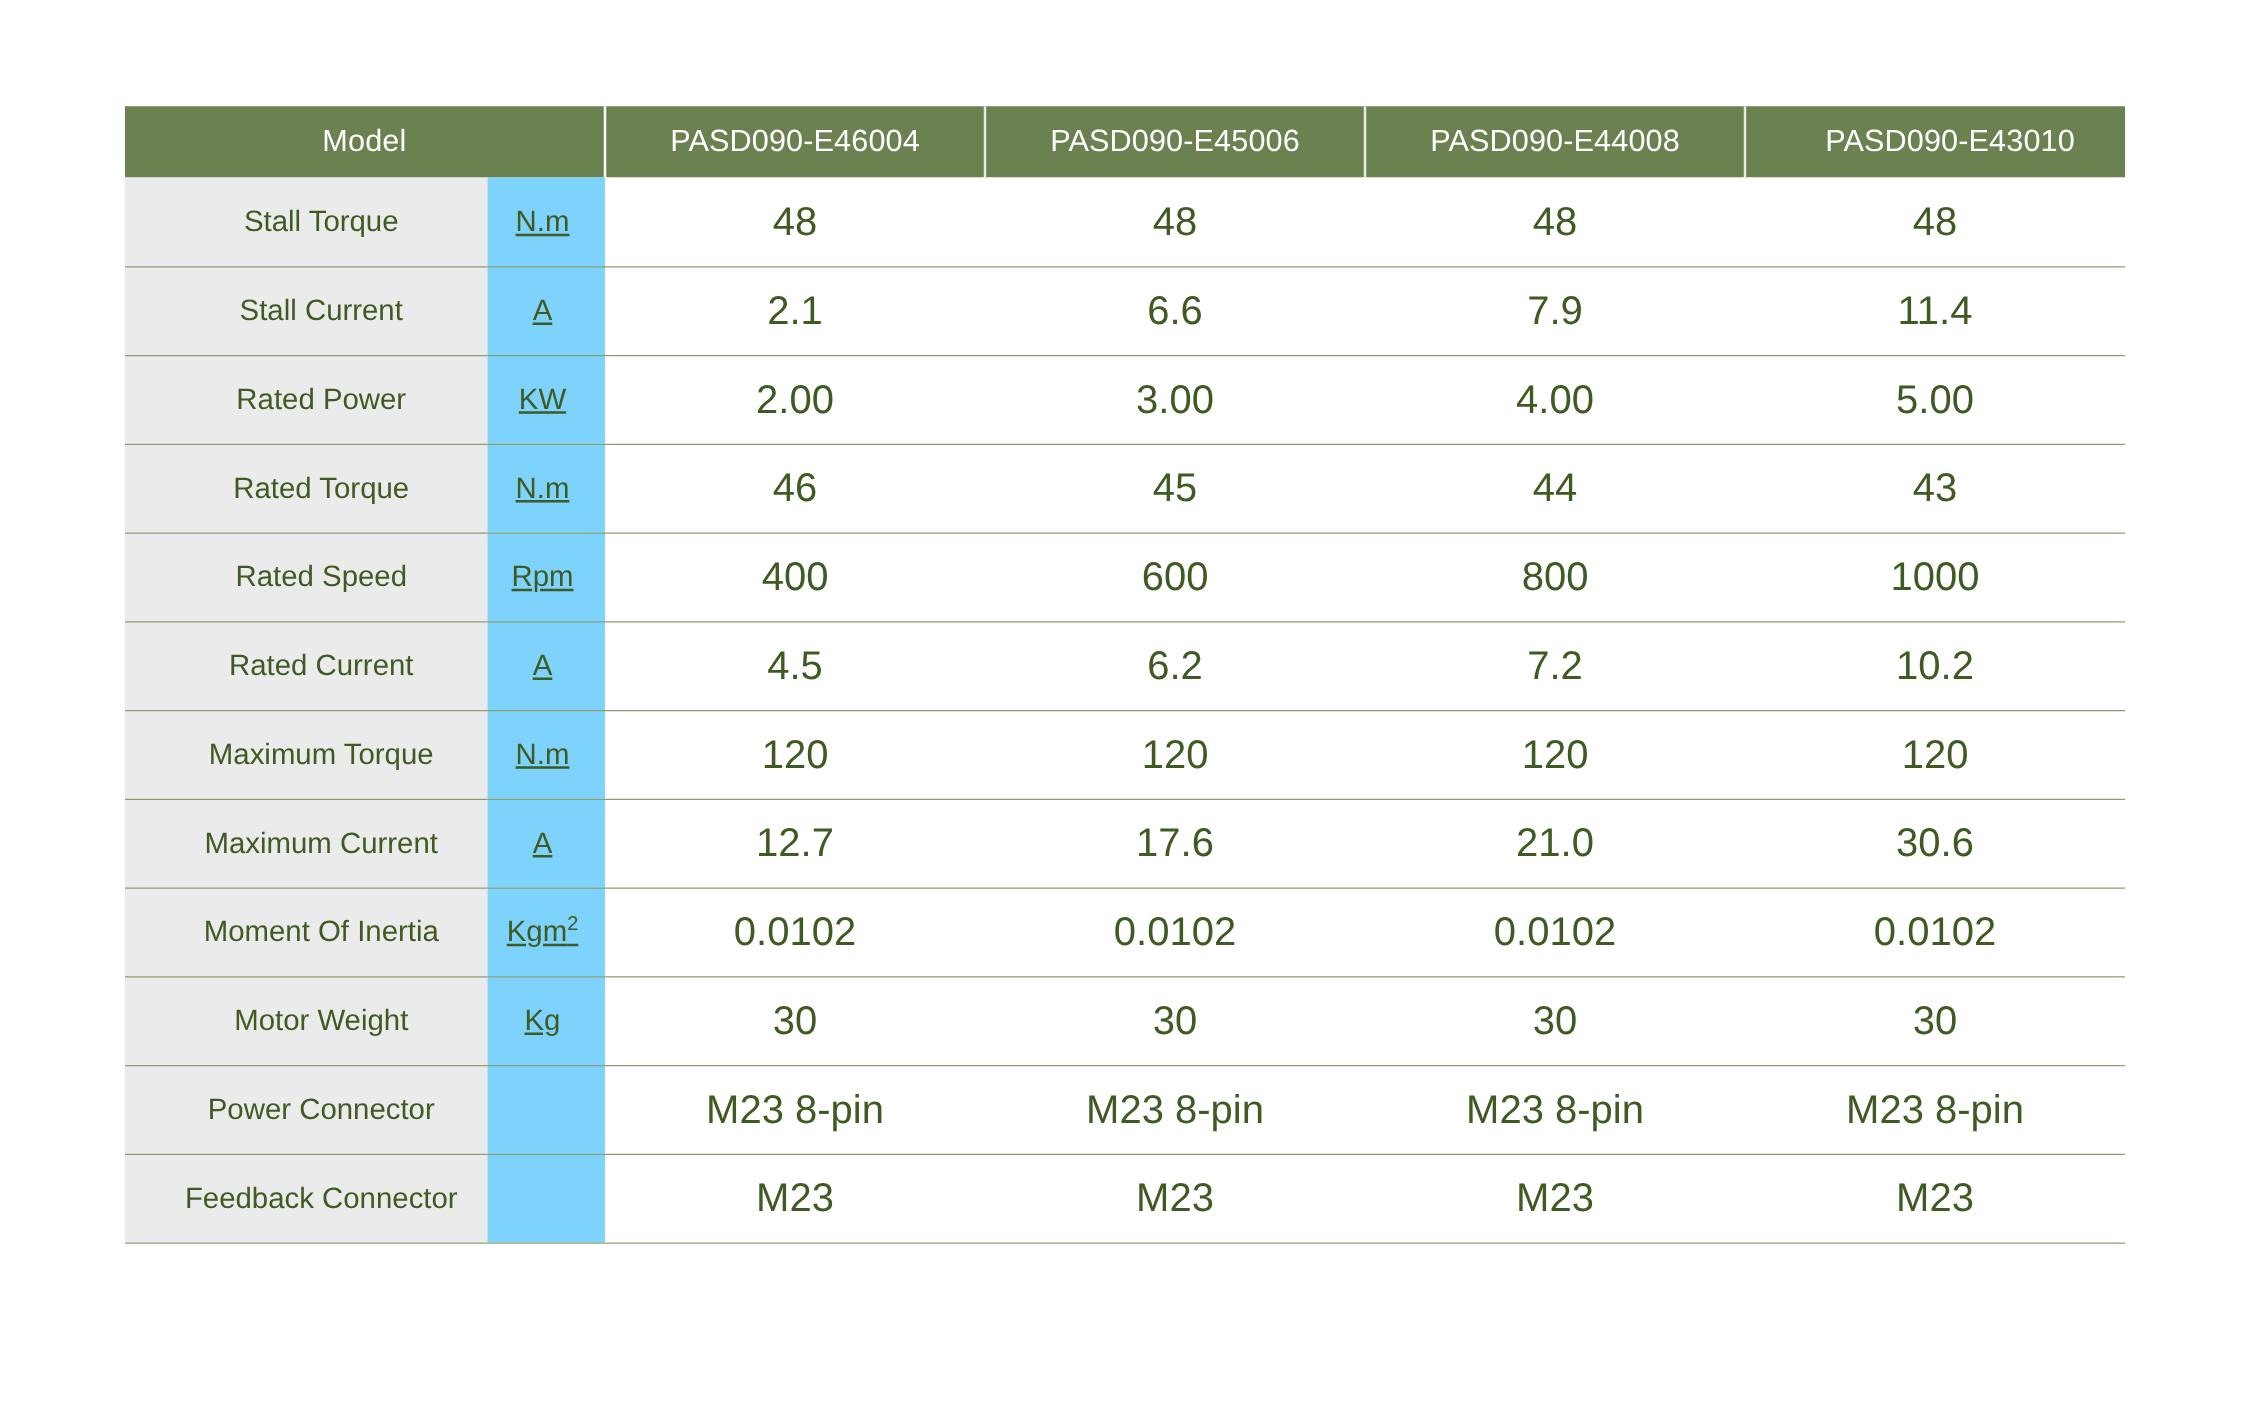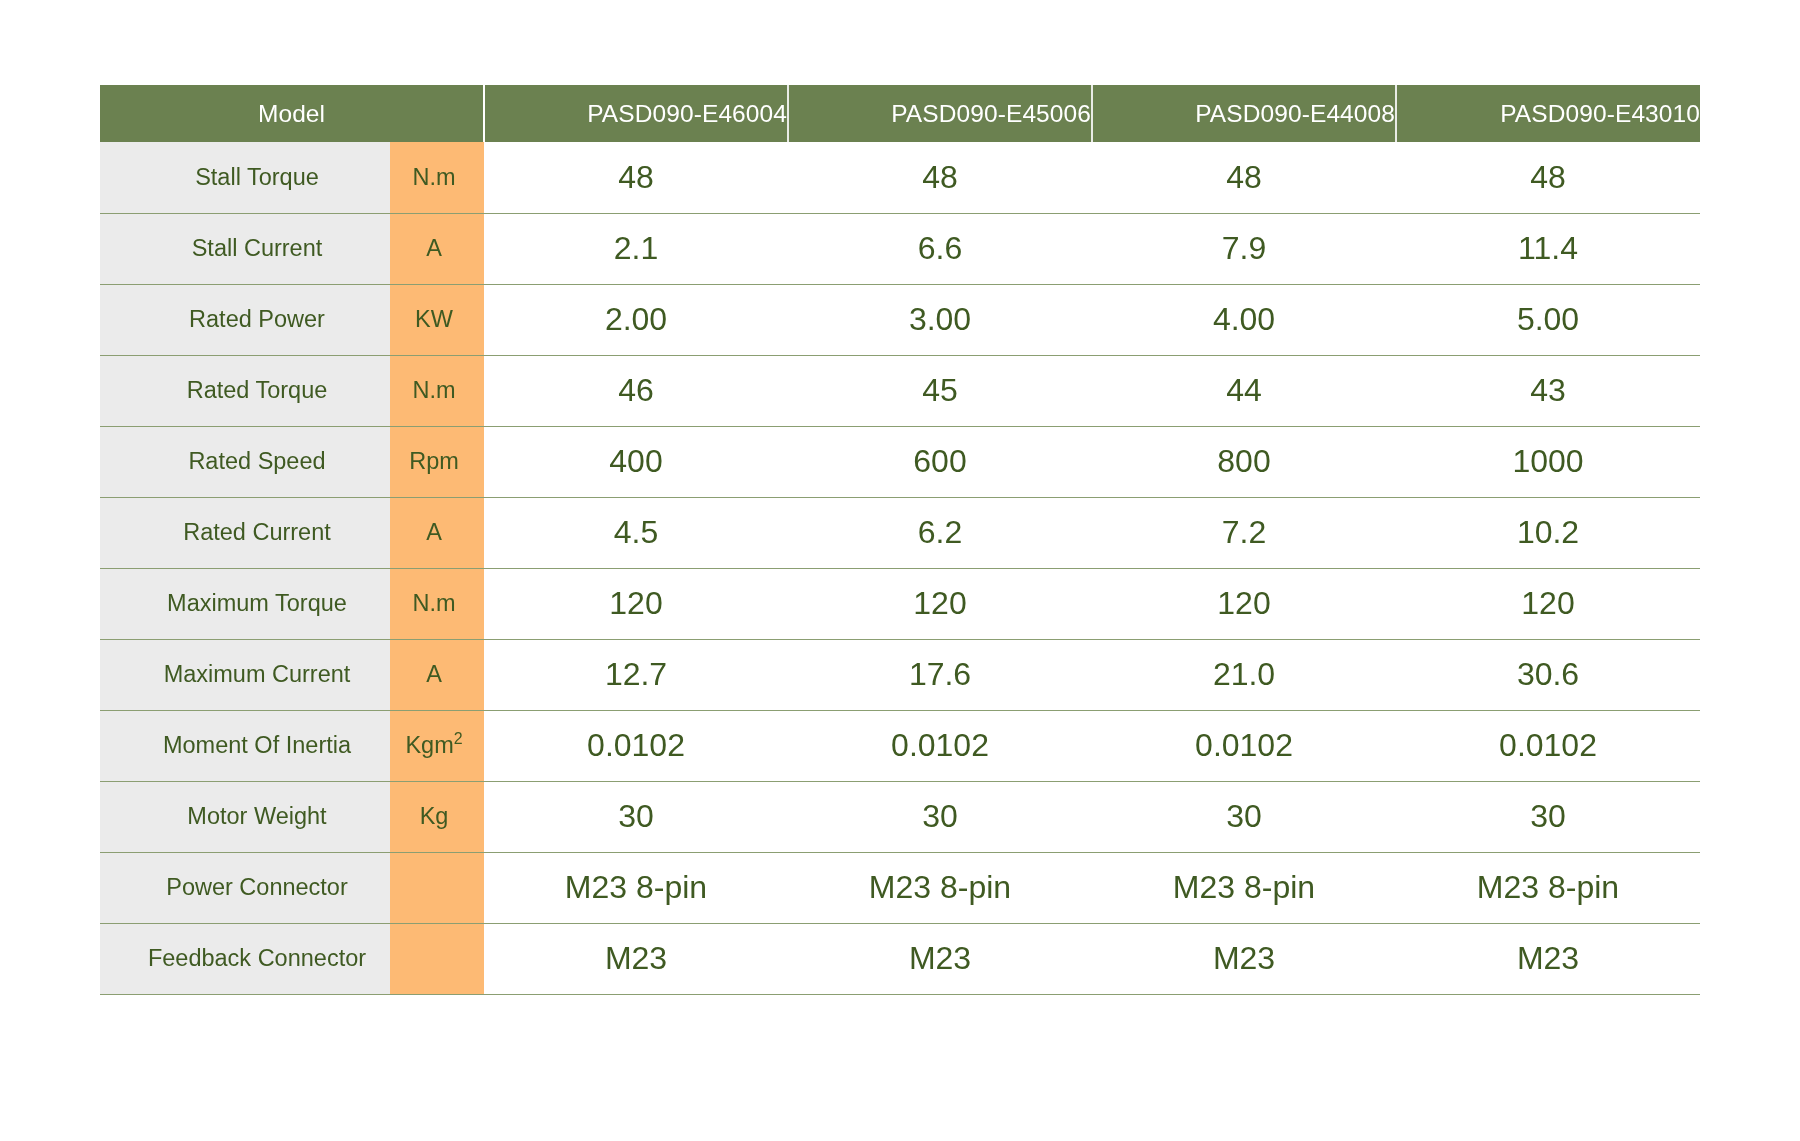--- a/index.html
+++ b/index.html
@@ -49,21 +49,20 @@
     padding: 0;
     text-align: center;
     vertical-align: middle;
     letter-spacing: 0.1px;
   }
   thead th.model-head {
     border-right: 2px solid #ffffff;
   }
   thead th.model-col {
     border-right: 2px solid #e9ebe6;
-    text-align: right;
   }
   thead th.model-col.last {
     border-right: none;
     padding-left: 23px;
   }
 
   
   tbody tr {
     height: 71px;
   }
@@ -80,26 +79,27 @@
 
   td.label-cell {
     background: #ebebeb;
     border-bottom: 1.6px solid #8b9e72;
     padding-left: 24px;
     text-align: center;
     font-size: 23.5px;
     color: #3f5a22;
   }
   td.unit-cell {
-    background: #fdba74;
+    background: #7dd3fc;
     border-bottom: 1.6px solid #8b9e72;
     text-align: center;
     padding-right: 6px;
     font-size: 23.5px;
     color: #3f5a22;
+    text-decoration: underline;
   }
   td.data-cell {
     background: #ffffff;
     text-align: center;
     font-size: 32px;
     color: #3f5a22;
   }
 
   .sup-2 {
     font-size: 0.68em;

